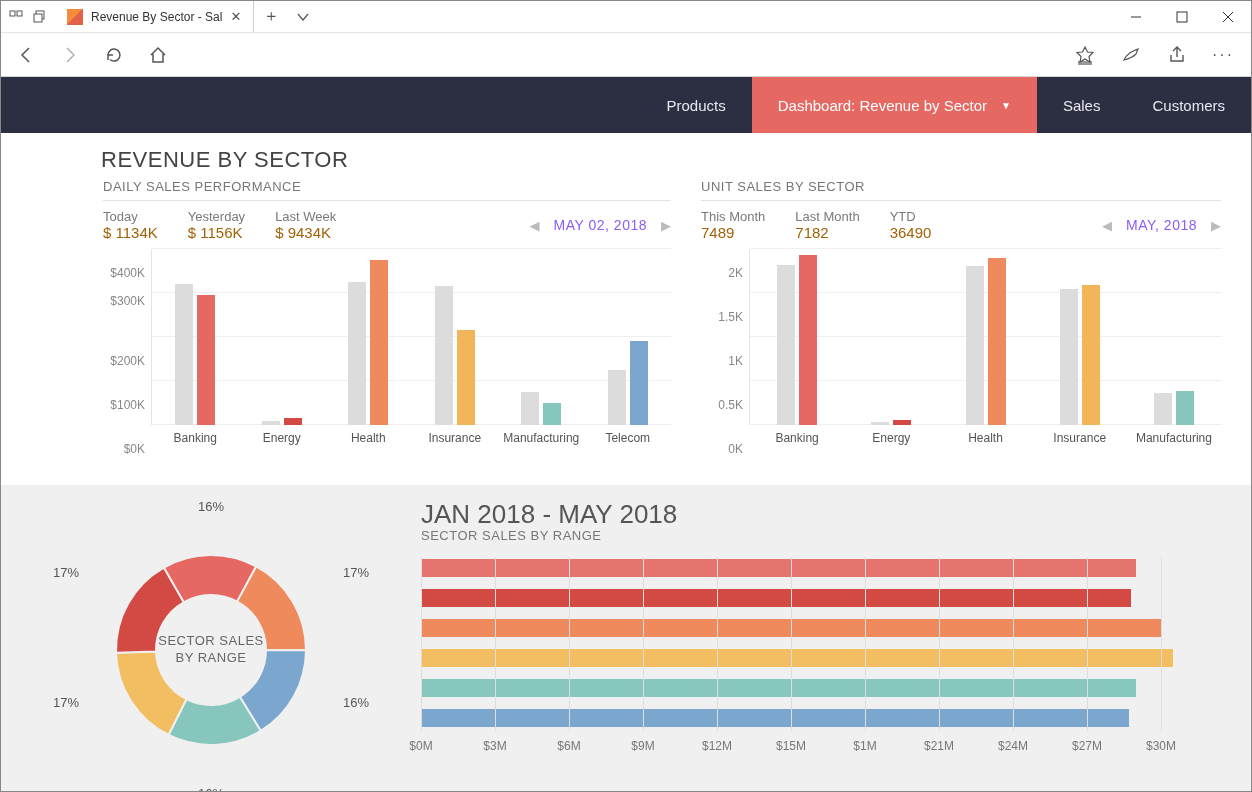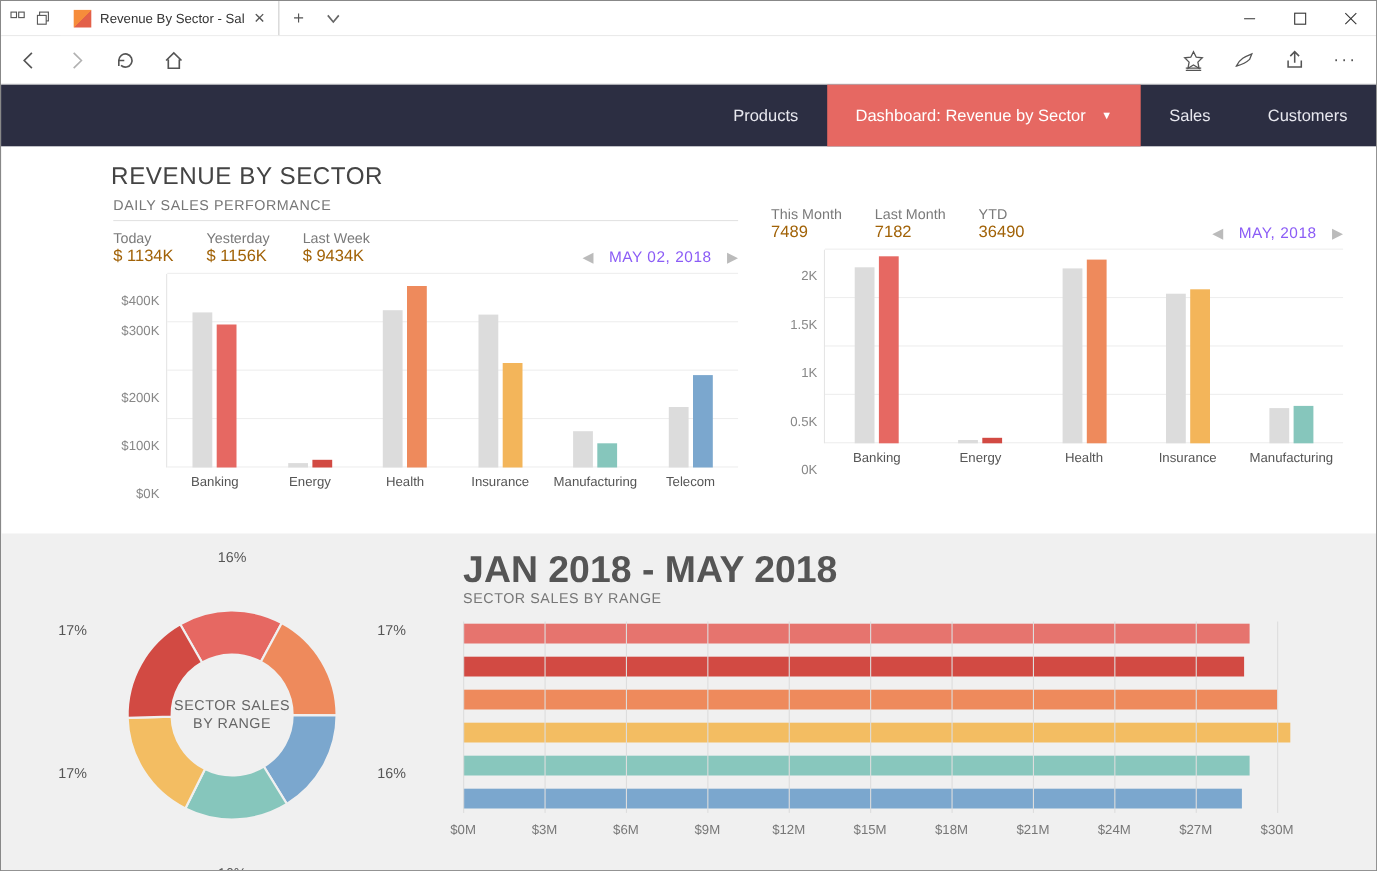--- a/index.html
+++ b/index.html
@@ -39,21 +39,21 @@
 
   
   .page { padding:10px 0 0 0; }
   .page-title { padding:4px 0 0 100px; font-size:22px; color:#444; font-weight:400; letter-spacing:0.5px; }
   .panels { display:flex; padding:6px 20px 0 50px; gap:30px; }
 
   .panel { flex:1; }
   .panel.left { flex:0 0 620px; padding-left:52px; }
   .panel.right { flex:0 0 520px; }
   .panel-title { font-size:13px; color:#777; letter-spacing:0.5px; padding-bottom:6px; border-bottom:1px solid #e3e3e3; }
-  .metrics-row { display:flex; align-items:flex-end; padding:8px 0 8px 0; position:relative; }
+  .metrics-row { display:flex; align-items:center; padding:8px 0 8px 0; position:relative; }
   .metric { margin-right:30px; }
   .metric .m-label { font-size:13px; color:#7a7a7a; }
   .metric .m-value { font-size:15px; color:#a16207; }
   .date-nav { margin-left:auto; display:flex; align-items:center; gap:14px; color:#888; font-size:14px; }
   .date-nav .arrow { color:#bbb; cursor:pointer; font-size:13px; }
   .date-nav .date-label { color:#8b5cf6; letter-spacing:0.5px; }
 
   
   .barchart { height:200px; display:flex; position:relative; }
   .y-axis { width:48px; position:relative; }
@@ -80,21 +80,21 @@
   .right .cat:nth-child(5) .bar.b { background:#86c6bc; }
 
   
   .lower { background:#f0f0f0; margin-top:36px; height:320px; display:flex; padding:10px 30px 0 30px; gap:20px; }
   .donut-wrap { flex:0 0 360px; position:relative; display:flex; align-items:center; justify-content:center; }
   .donut-wrap svg { display:block; }
   .donut-center { position:absolute; text-align:center; font-size:13px; color:#666; letter-spacing:0.5px; line-height:1.3; }
   .donut-label { position:absolute; font-size:13px; color:#555; }
 
   .range-wrap { flex:1; padding:4px 20px 0 10px; }
-  .range-title { font-size:34px; color:#555; font-weight:700; }
+  .range-title { font-size:26px; color:#555; font-weight:400; }
   .range-sub { font-size:13px; color:#777; letter-spacing:0.5px; margin-top:-2px; }
   .hbars { margin-top:14px; position:relative; height:200px; }
   .hbars .grid-v { position:absolute; top:0; bottom:26px; border-left:1px solid #ddd; }
   .hbars .hxlabel { position:absolute; bottom:4px; font-size:12px; color:#777; transform:translateX(-50%); }
   .hbars .row { height:22px; margin-bottom:8px; position:relative; }
   .hbars .row .barh { position:absolute; left:0; top:2px; bottom:2px; }
   .hbars .row:nth-child(1) .barh { background:#e6746e; }
   .hbars .row:nth-child(2) .barh { background:#d24a43; }
   .hbars .row:nth-child(3) .barh { background:#ee8a5c; }
   .hbars .row:nth-child(4) .barh { background:#f3bd62; }
@@ -279,20 +279,21 @@
                 <div class="bar a" style="height: 55px;"></div>
                 <div class="bar b" style="height: 83.6px;"></div>
                 <div class="clabel">Telecom</div>
               </div>
             </div>
         </div>
       </div>
     </div>
 
     <div class="panel right">
+      <div class="panel-title">UNIT SALES BY SECTOR</div>
       <div class="metrics-row">
         <div class="metric">
           <div class="m-label">This Month</div>
           <div class="m-value">7489</div>
         </div>
         <div class="metric">
           <div class="m-label">Last Month</div>
           <div class="m-value">7182</div>
         </div>
         <div class="metric">
@@ -402,21 +403,21 @@
           <div class="hxlabel" style="left: 74px;">$3M</div>
           <div class="grid-v" style="left: 148px;"></div>
           <div class="hxlabel" style="left: 148px;">$6M</div>
           <div class="grid-v" style="left: 222px;"></div>
           <div class="hxlabel" style="left: 222px;">$9M</div>
           <div class="grid-v" style="left: 296px;"></div>
           <div class="hxlabel" style="left: 296px;">$12M</div>
           <div class="grid-v" style="left: 370px;"></div>
           <div class="hxlabel" style="left: 370px;">$15M</div>
           <div class="grid-v" style="left: 444px;"></div>
-          <div class="hxlabel" style="left: 444px;">$18M</div>
+          <div class="hxlabel" style="left: 444px;">$1M</div>
           <div class="grid-v" style="left: 518px;"></div>
           <div class="hxlabel" style="left: 518px;">$21M</div>
           <div class="grid-v" style="left: 592px;"></div>
           <div class="hxlabel" style="left: 592px;">$24M</div>
           <div class="grid-v" style="left: 666px;"></div>
           <div class="hxlabel" style="left: 666px;">$27M</div>
           <div class="grid-v" style="left: 740px;"></div>
           <div class="hxlabel" style="left: 740px;">$30M</div>
         </div>
     </div>

